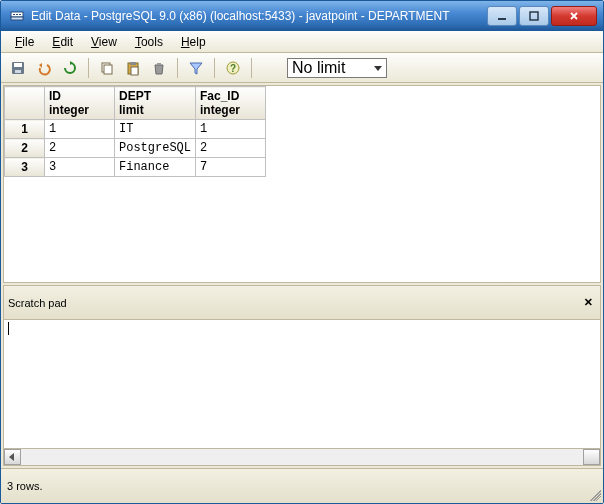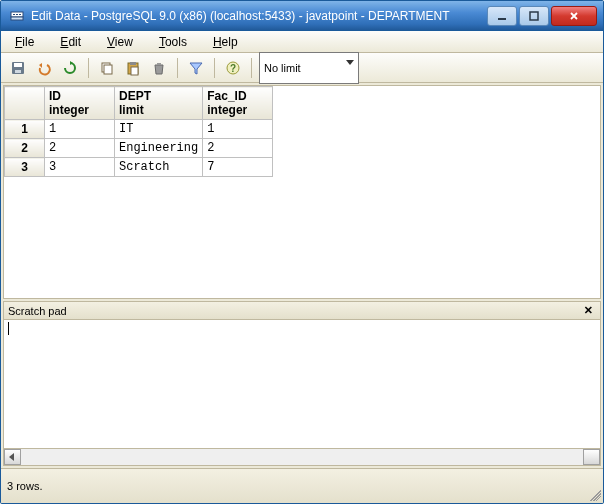--- a/index.html
+++ b/index.html
@@ -46,42 +46,42 @@
     width: 46px;
     background: linear-gradient(to bottom, #f08080, #d43a2f 50%, #c12a1f);
     border-color: #9a1a10; color: #fff;
   }
   .win-btn svg { display: block; }
 
   .menubar {
     height: 22px;
     background: linear-gradient(to bottom, #fdfdfb, #ece9d8);
     display: flex; align-items: center; padding: 0 6px;
-    border-bottom: 1px solid #bfb89f; gap: 10px;
+    border-bottom: 1px solid #bfb89f; gap: 2px;
   }
   .menuitem {
     padding: 2px 8px; color: #000; border-radius: 2px;
   }
   .menuitem u { text-decoration: underline; }
 
   .toolbar {
     height: 30px;
     background: linear-gradient(to bottom, #fdfdfb, #ece9d8);
     display: flex; align-items: center; padding: 2px 6px; gap: 4px;
     border-bottom: 1px solid #bfb89f;
   }
   .tbtn {
     width: 22px; height: 22px; border: 1px solid transparent; border-radius: 2px;
     display: flex; align-items: center; justify-content: center;
   }
   .tsep { width: 1px; height: 20px; background: #bfb89f; margin: 0 3px; }
   .limit-select {
-    height: 32px; border: 1px solid #7a7a7a; background: #fff;
-    font-size: 11px; padding: 0 18px 0 4px; position: relative;
-    min-width: 100px; display: flex; align-items: center;
+    height: 20px; border: 1px solid #7a7a7a; background: #fff;
+    font-size: 16px; padding: 0 18px 0 4px; position: relative;
+    min-width: 100px; display: flex; align-items: center; margin-left: 28px;
   }
   .limit-select::after {
     content: ""; position: absolute; right: 4px; top: 7px;
     border-left: 4px solid transparent; border-right: 4px solid transparent;
     border-top: 5px solid #333;
   }
 
   .content {
     flex: 1; background: #fff; border: 1px solid #bfb89f; margin: 2px;
     overflow: auto; position: relative;
@@ -104,21 +104,21 @@
   table.grid td.rowhdr { text-align: center; }
   .corner { width: 40px; }
   .col-id { width: 70px; }
   .col-dept { width: 80px; }
   .col-fac { width: 70px; }
 
   .scratch-container {
     display: flex; flex-direction: column; margin: 0 2px 2px 2px;
   }
   .scratch-header {
-    height: 18px; background: linear-gradient(to bottom, #f3f0e2, #e4e0cc);
+    height: 34px; background: linear-gradient(to bottom, #f3f0e2, #e4e0cc);
     border: 1px solid #bfb89f; border-bottom: none;
     display: flex; align-items: center; padding: 0 4px; font-size: 11px;
   }
   .scratch-header .spacer { flex: 1; }
   .scratch-close { font-weight: bold; font-family: sans-serif; padding: 0 3px; }
   .scratch-body {
     height: 130px; border: 1px solid #bfb89f; background: #fff;
     padding: 2px 4px; font-family: "Courier New", monospace; font-size: 12px;
     overflow: auto;
   }
@@ -276,27 +276,27 @@
       </tr>
       <tr>
         <td class="rowhdr">1</td>
         <td>1</td>
         <td>IT</td>
         <td>1</td>
       </tr>
       <tr>
         <td class="rowhdr">2</td>
         <td>2</td>
-        <td>Engineering</td>
+        <td>PostgreSQL</td>
         <td>2</td>
       </tr>
       <tr>
         <td class="rowhdr">3</td>
         <td>3</td>
-        <td>Scratch</td>
+        <td>Finance</td>
         <td>7</td>
       </tr>
     </tbody>
       </table>
   </div>
 
   <div class="scratch-container">
     <div class="scratch-header">
       <span>Scratch pad</span>
       <span class="spacer"></span>

